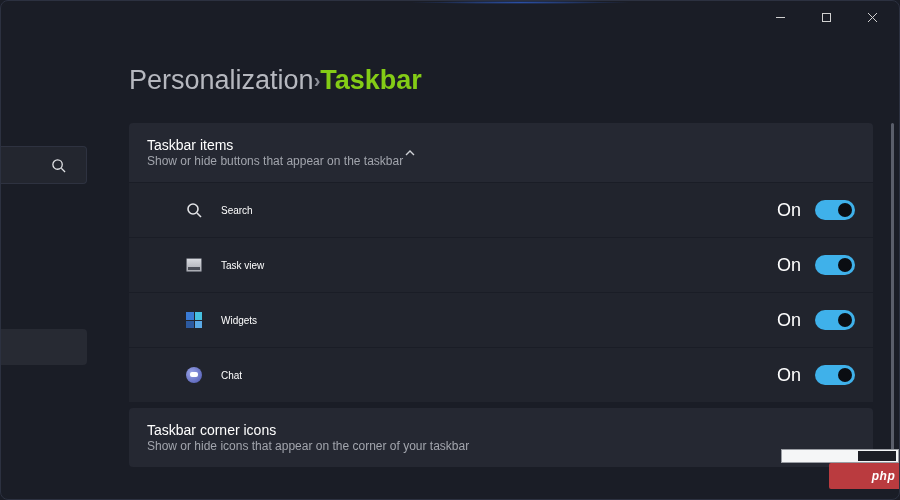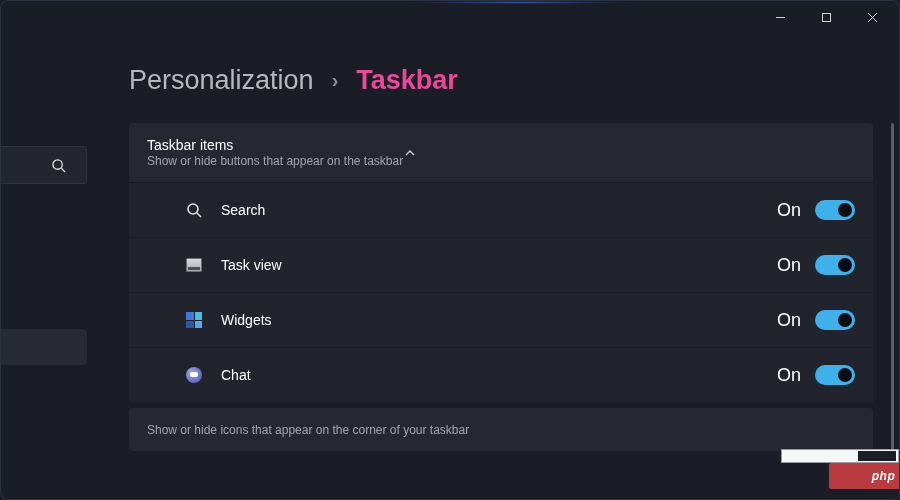--- a/index.html
+++ b/index.html
@@ -36,27 +36,27 @@
   .win-btn {
     width: 46px; height: 30px;
     display: flex; align-items: center; justify-content: center;
     color: #d0d0d0;
     font-size: 11px;
   }
   .win-btn svg { stroke: #d0d0d0; fill: none; }
   .breadcrumb {
     position: absolute;
     left: 128px; top: 64px;
-    display: flex; align-items: center; gap: 18px;
+    display: flex; align-items: center; gap: 0;
     font-size: 27px;
     font-weight: 600;
   }
   .bc-parent { color: #b6b8bf; font-weight: 500; }
   .bc-sep { color: #8a8d96; font-size: 20px; }
-  .bc-current { color: #ec4899; }
+  .bc-current { color: #84cc16; }
   .sidebar-search {
     position: absolute;
     left: 0; top: 145px;
     width: 86px; height: 38px;
     background: #23262f;
     border: 1px solid #2e3240;
     border-left: none;
     border-radius: 0 4px 4px 0;
     display: flex; align-items: center; justify-content: flex-end;
     padding-right: 20px;
@@ -94,21 +94,21 @@
     padding: 0 18px 0 56px;
     margin-bottom: 1px;
     justify-content: space-between;
   }
   .item-left { display: flex; align-items: center; gap: 18px; }
   .item-icon {
     width: 18px; height: 18px;
     display: flex; align-items: center; justify-content: center;
     flex: 0 0 18px;
   }
-  .item-label { font-size: 14px; color: #ffffff; }
+  .item-label { font-size: 10px; color: #ffffff; }
   .item-right { display: flex; align-items: center; gap: 14px; }
   .state-label { font-size: 18px; color: #ffffff; }
   .toggle {
     width: 40px; height: 20px;
     background: #3fb1ea;
     border-radius: 10px;
     position: relative;
   }
   .toggle .knob {
     position: absolute;
@@ -275,20 +275,21 @@
       <div class="item-right">
         <span class="state-label">On</span>
         <div class="toggle">
             <div class="knob"></div>
           </div>
       </div>
     </div>
 
     <div class="section-header second">
       <div class="sh-text">
+        <div class="sh-title">Taskbar corner icons</div>
         <div class="sh-desc">Show or hide icons that appear on the corner of your taskbar</div>
       </div>
     </div>
 
   </div>
 
   <div class="scrollbar"></div>
 
   <div class="watermark-strip"></div>
   <div class="watermark">php</div>

